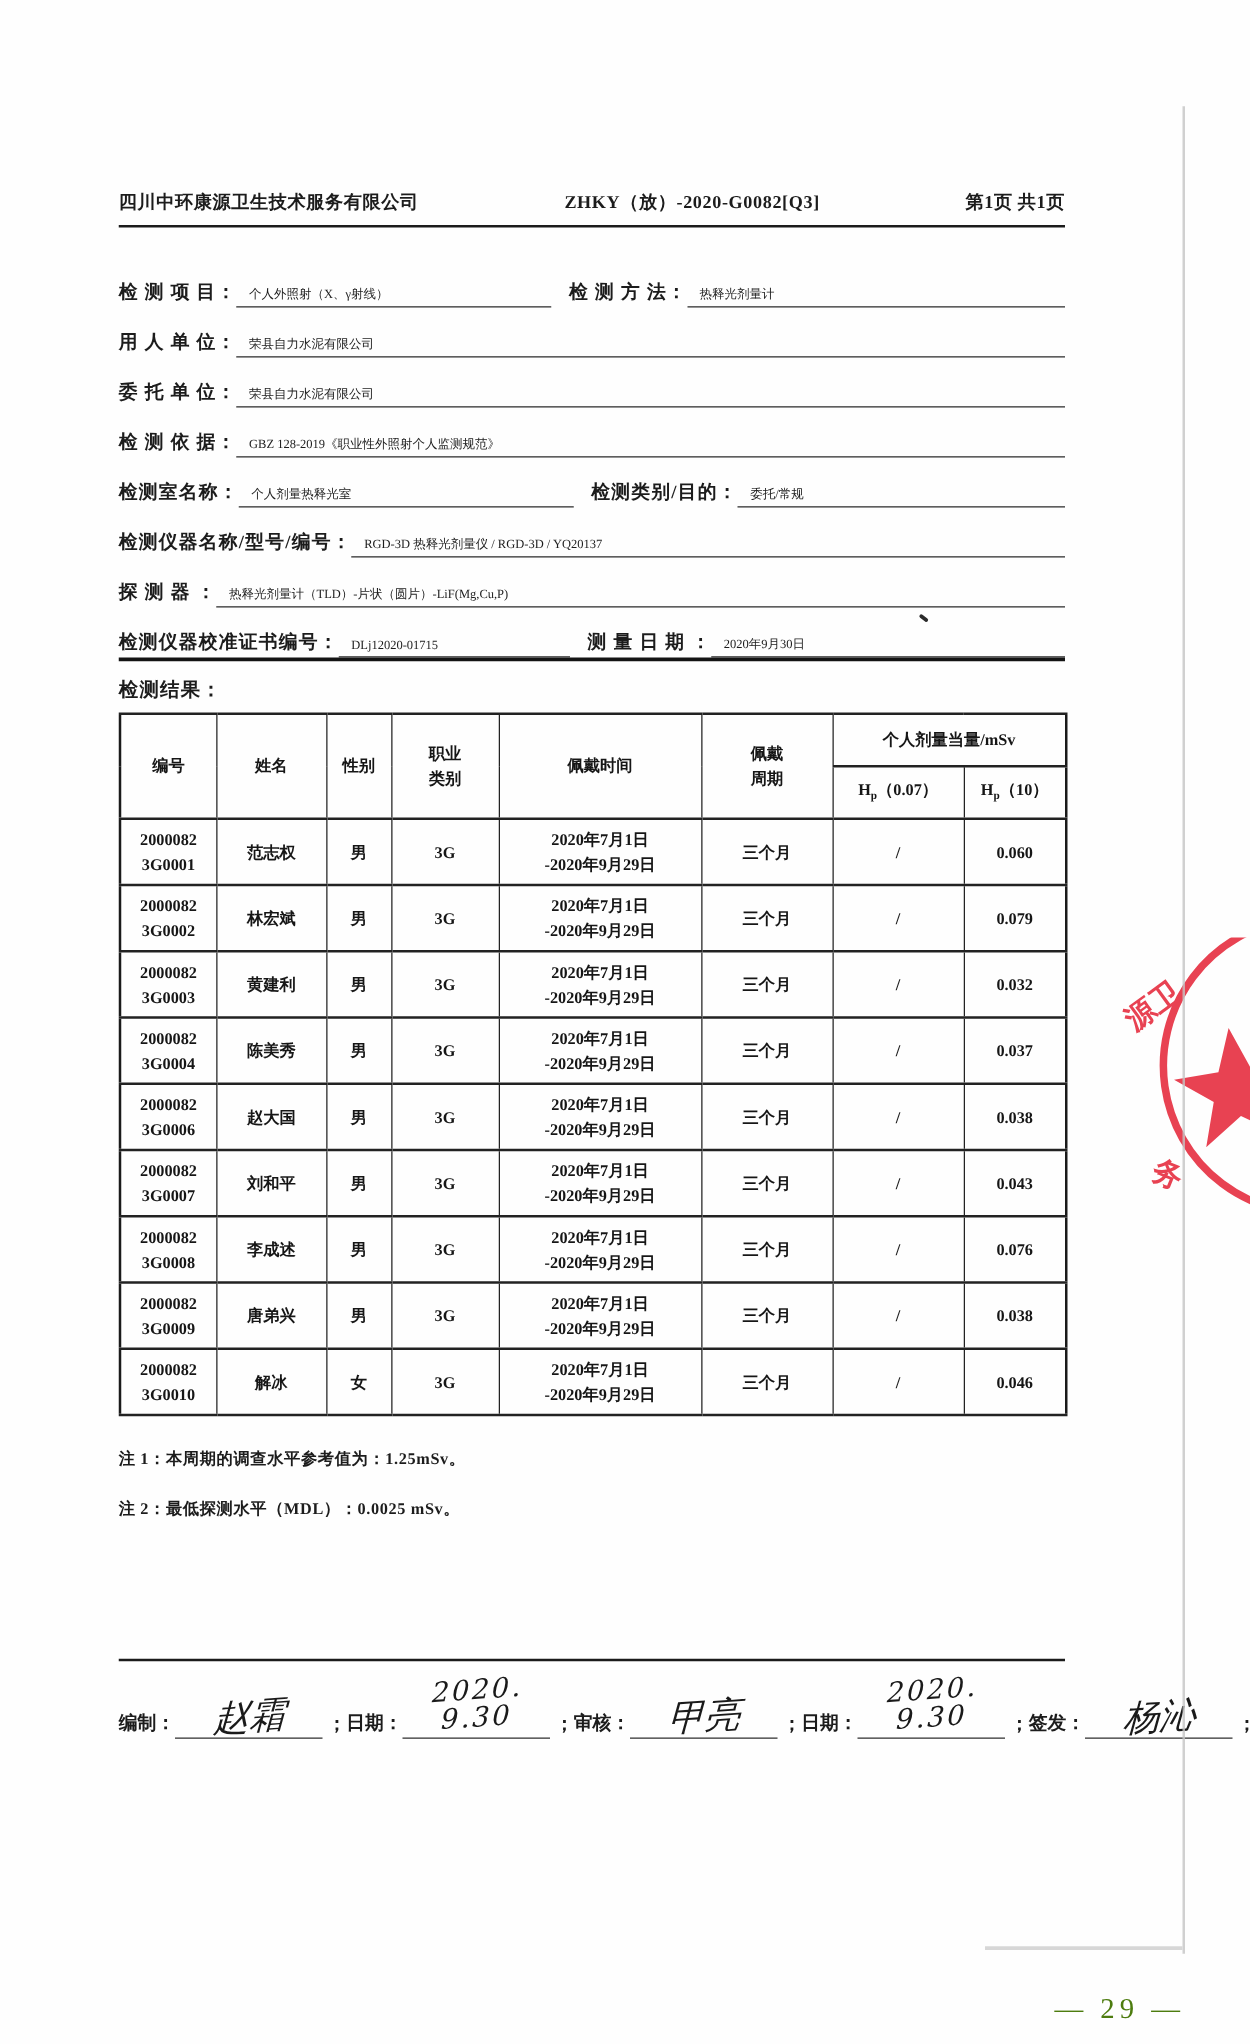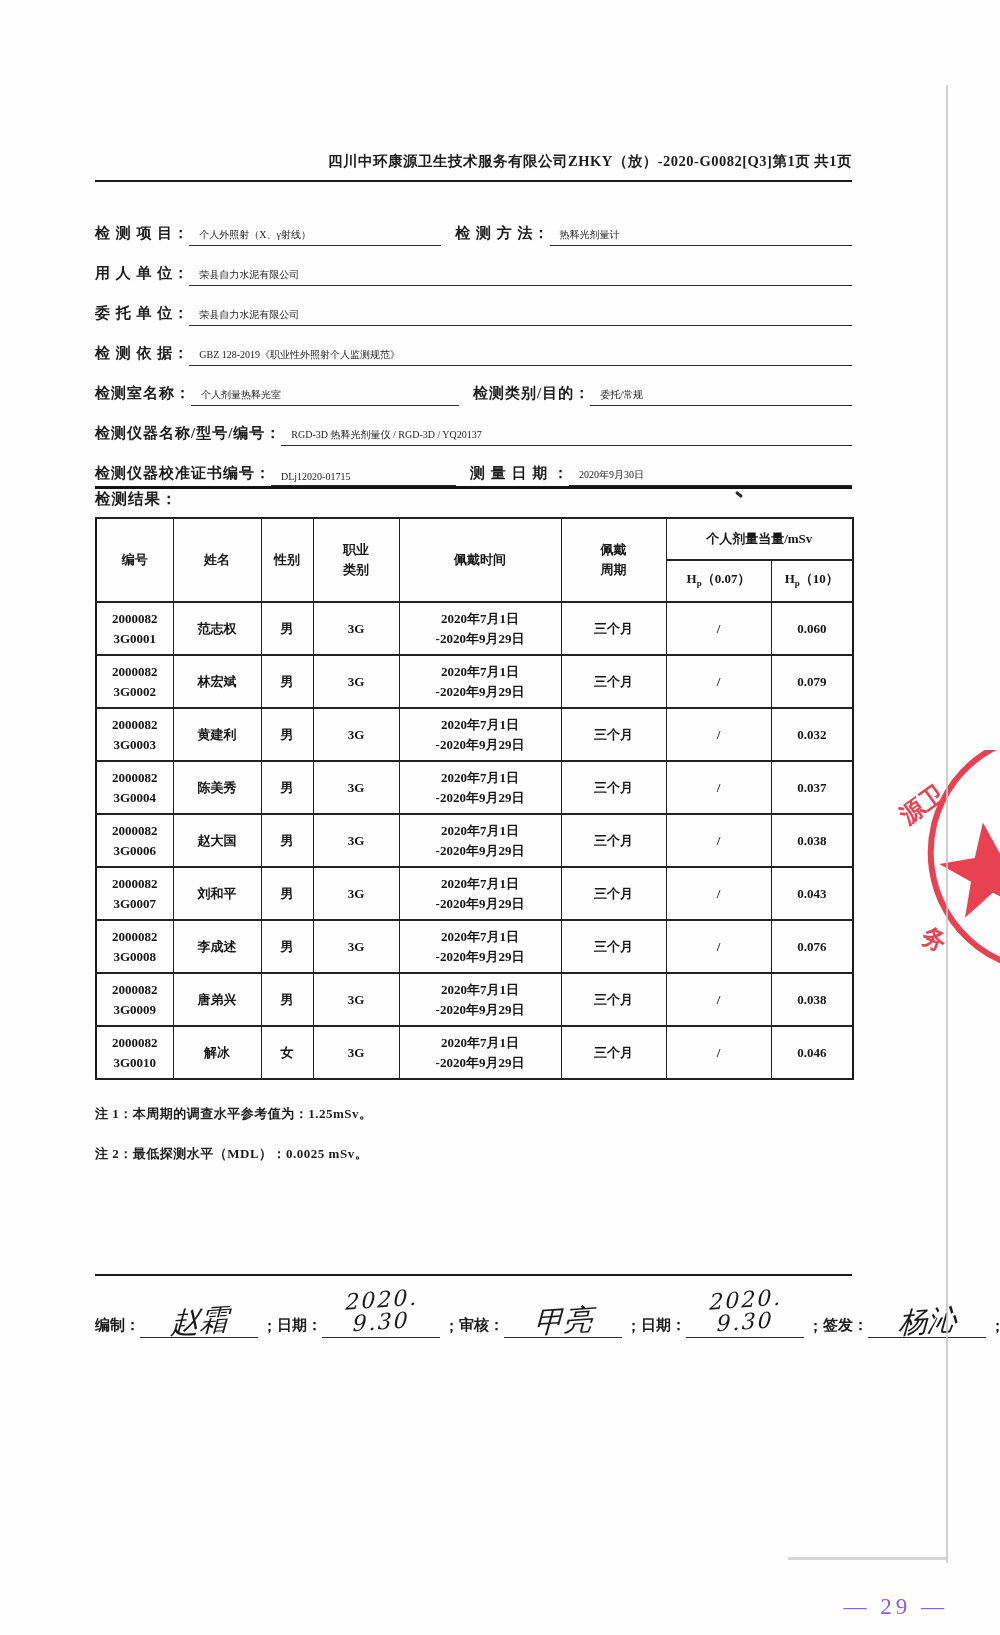--- a/index.html
+++ b/index.html
@@ -5,21 +5,21 @@
   * { margin:0; padding:0; box-sizing:border-box; }
   html,body { background:#ffffff; }
   .page {
     position:relative; width:1000px; height:1635px; background:#fefefe;
     font-family:"Liberation Serif","DejaVu Serif",serif; color:#1c1c1c; overflow:hidden;
   }
   .sheet { position:absolute; left:95px; top:152px; width:757px; }
 
   
   .doc-header {
-    display:flex; justify-content:flex-end; align-items:baseline;
+    display:flex; justify-content:space-between; align-items:baseline;
     font-size:14.5px; font-weight:600; letter-spacing:.5px;
     padding-bottom:9px; border-bottom:2px solid #1b1b1b;
   }
   
   .report-title {
     margin-top:18px; text-align:center; font-size:35px; font-weight:bold;
     letter-spacing:20px; text-indent:20px; color:#111;
   }
 
   
@@ -29,21 +29,21 @@
   .f-value {
     border-bottom:1.5px solid #2a2a2a; padding:0 4px 3px 10px;
     font-size:10px; white-space:nowrap; font-weight:500;
   }
   .grow { flex:1 1 auto; }
   .w245 { flex:0 0 252px; } .w265 { flex:0 0 268px; } .w185 { flex:0 0 185px; }
   .ml { margin-left:14px; }
 
   .thick-rule { border-top:3.5px solid #141414; margin-top:0; }
 
-  .results-label { font-weight:bold; font-size:15.5px; letter-spacing:1px; }
+  .results-label { margin-top:13px; font-weight:bold; font-size:15.5px; letter-spacing:1px; }
 
   
   table.results { border-collapse:collapse; width:100%; table-layout:fixed; margin-top:7px; border:2.5px solid #1a1a1a; }
   table.results th, table.results td {
     border:1px solid #222; border-top-width:2px; border-bottom-width:2px;
     text-align:center; vertical-align:middle; font-size:13px; font-weight:600;
     padding:3px 2px; line-height:20px; color:#161616;
   }
   thead th { height:42px; }
   tbody td { height:53px; }
@@ -63,21 +63,21 @@
   .sig-sep { font-size:15px; font-weight:bold; padding:0 0 2px 4px; }
   .hw {
     display:inline-block; font-style:italic; font-family:"DejaVu Serif",serif;
     color:#1a1a1a; transform:rotate(-4deg) skewX(-6deg); transform-origin:bottom left;
   }
   .hw-name { font-size:29px; line-height:26px; margin-bottom:-2px; }
   .hw-date { font-size:22px; line-height:22px; margin-bottom:-1px; letter-spacing:2px; }
 
   
   .page-number {
-    position:absolute; right:52px; bottom:15px; font-size:23px; letter-spacing:4px; color:#8b5cf6;
+    position:absolute; right:52px; bottom:15px; font-size:23px; letter-spacing:4px; color:#4d7c0f;
   }
 
   
   .edge-v { position:absolute; left:946px; top:85px; width:2px; height:1478px; background:#c4c4c4; opacity:.8; }
   .edge-h { position:absolute; left:788px; top:1557px; width:158px; height:2.5px; background:#d7d7d7; }
   .pen-mark { position:absolute; left:735px; top:493px; width:8px; height:3px; background:#2b2b2b; transform:rotate(38deg); border-radius:2px; }
 
   
   .seal { position:absolute; left:892px; top:750px; width:108px; height:238px; opacity:.88; }
 </style>
@@ -124,20 +124,24 @@
         <span class="f-value w265">个人剂量热释光室</span>
         <span class="f-label ml">检测类别/目的：</span>
         <span class="f-value grow">委托/常规</span>
       </div>
 
       <div class="field-row">
         <span class="f-label">检测仪器名称/型号/编号：</span>
         <span class="f-value grow">RGD-3D 热释光剂量仪 / RGD-3D / YQ20137</span>
       </div>
 
+      <div class="field-row">
+        <span class="f-label">探 测 器 ：</span>
+        <span class="f-value grow">热释光剂量计（TLD）-片状（圆片）-LiF(Mg,Cu,P)</span>
+      </div>
 
       <div class="field-row">
         <span class="f-label">检测仪器校准证书编号：</span>
         <span class="f-value w185">DLj12020-01715</span>
         <span class="f-label ml">测 量 日 期 ：</span>
         <span class="f-value grow">2020年9月30日</span>
       </div>
 
     </div>
 

